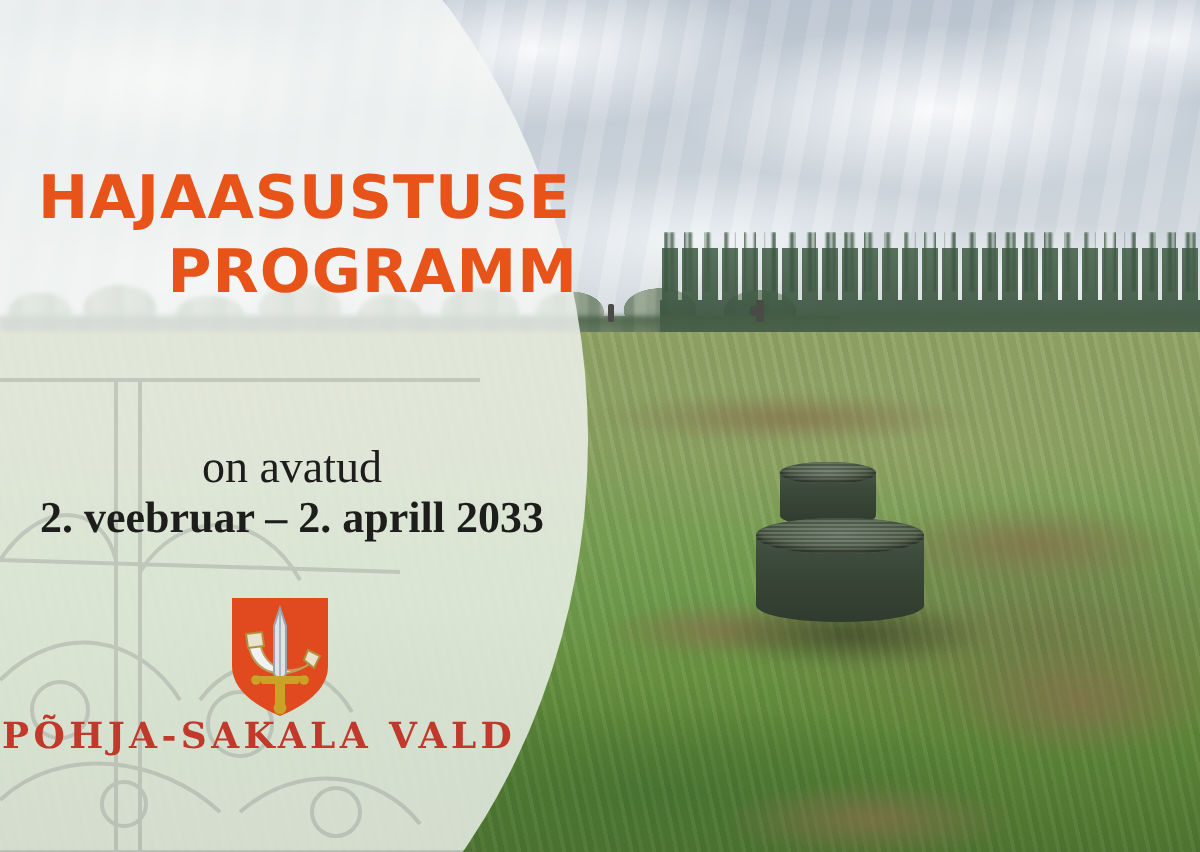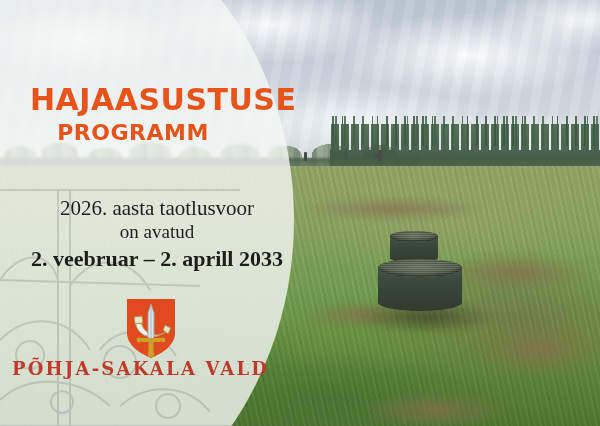--- a/index.html
+++ b/index.html
@@ -154,42 +154,42 @@
   }
   
   .gate-ghost{
     position:absolute;left:0;top:150px;width:240px;height:276px;
     opacity:.22;
     pointer-events:none;
   }
   .gate-ghost svg{display:block;}
 
   
-  .content{position:absolute;left:12px;top:0;width:300px;height:426px;}
+  .content{position:absolute;left:1px;top:0;width:300px;height:426px;}
 
   .headline{
     position:absolute;left:0;width:288px;
     color:#e8531a;
     font-weight:bold;
     font-family:"DejaVu Sans", sans-serif;
     letter-spacing:.5px;
     text-align:center;
     line-height:1;
   }
   .hl1{top:85px;font-size:30px;text-align:left;padding-left:18px;width:270px;}
-  .hl2{top:122px;font-size:22px;text-align:center;width:242px;}
+  .hl2{top:122px;font-size:30px;text-align:right;padding-left:46px;width:242px;}
 
   .sub{
     position:absolute;left:0;width:290px;
     text-align:center;
     color:#1d1d1b;
     font-family:"Liberation Serif", serif;
   }
   .sub1{top:196px;font-size:21px;}
-  .sub2{top:221px;font-size:19px;}
+  .sub2{top:221px;font-size:23px;}
   .sub3{top:246px;font-size:22px;font-weight:bold;}
 
   
   .crest{
     position:absolute;left:113px;top:297px;width:52px;height:62px;
   }
   .crest svg{display:block;}
 
   .vald-name{
     position:absolute;left:0;top:358px;width:290px;
@@ -254,21 +254,20 @@
         <line x1="0" y1="276" x2="240" y2="276"></line>
       </svg>
     </div>
   </div>
 
   <div class="content">
 
     <div class="headline hl1">HAJAASUSTUSE</div>
     <div class="headline hl2">PROGRAMM</div>
 
-    <div class="sub sub1">2026. aasta taotlusvoor</div>
     <div class="sub sub2">on avatud</div>
     <div class="sub sub3">2. veebruar – 2. aprill 2033</div>
 
     <div class="crest">
       <svg width="52" height="62" viewBox="0 0 52 62">
         <path d="M2 2 H50 V36 C50 48, 38 56, 26 61 C14 56, 2 48, 2 36 Z" fill="#e04a1e"></path>
 
         <path d="M10 22 C10 38, 26 46, 42 34 C32 42, 18 38, 16 24 Z" fill="#f0f2f4" stroke="#b9a05a" stroke-width="1"></path>
         <path d="M9 20 L17 19 L18 26 L10 27 Z" fill="#e8e2cf" stroke="#b08f3a" stroke-width="1"></path>
         <path d="M40 28 L46 31 L43 37 L38 33 Z" fill="#e8e2cf" stroke="#b08f3a" stroke-width="1"></path>

